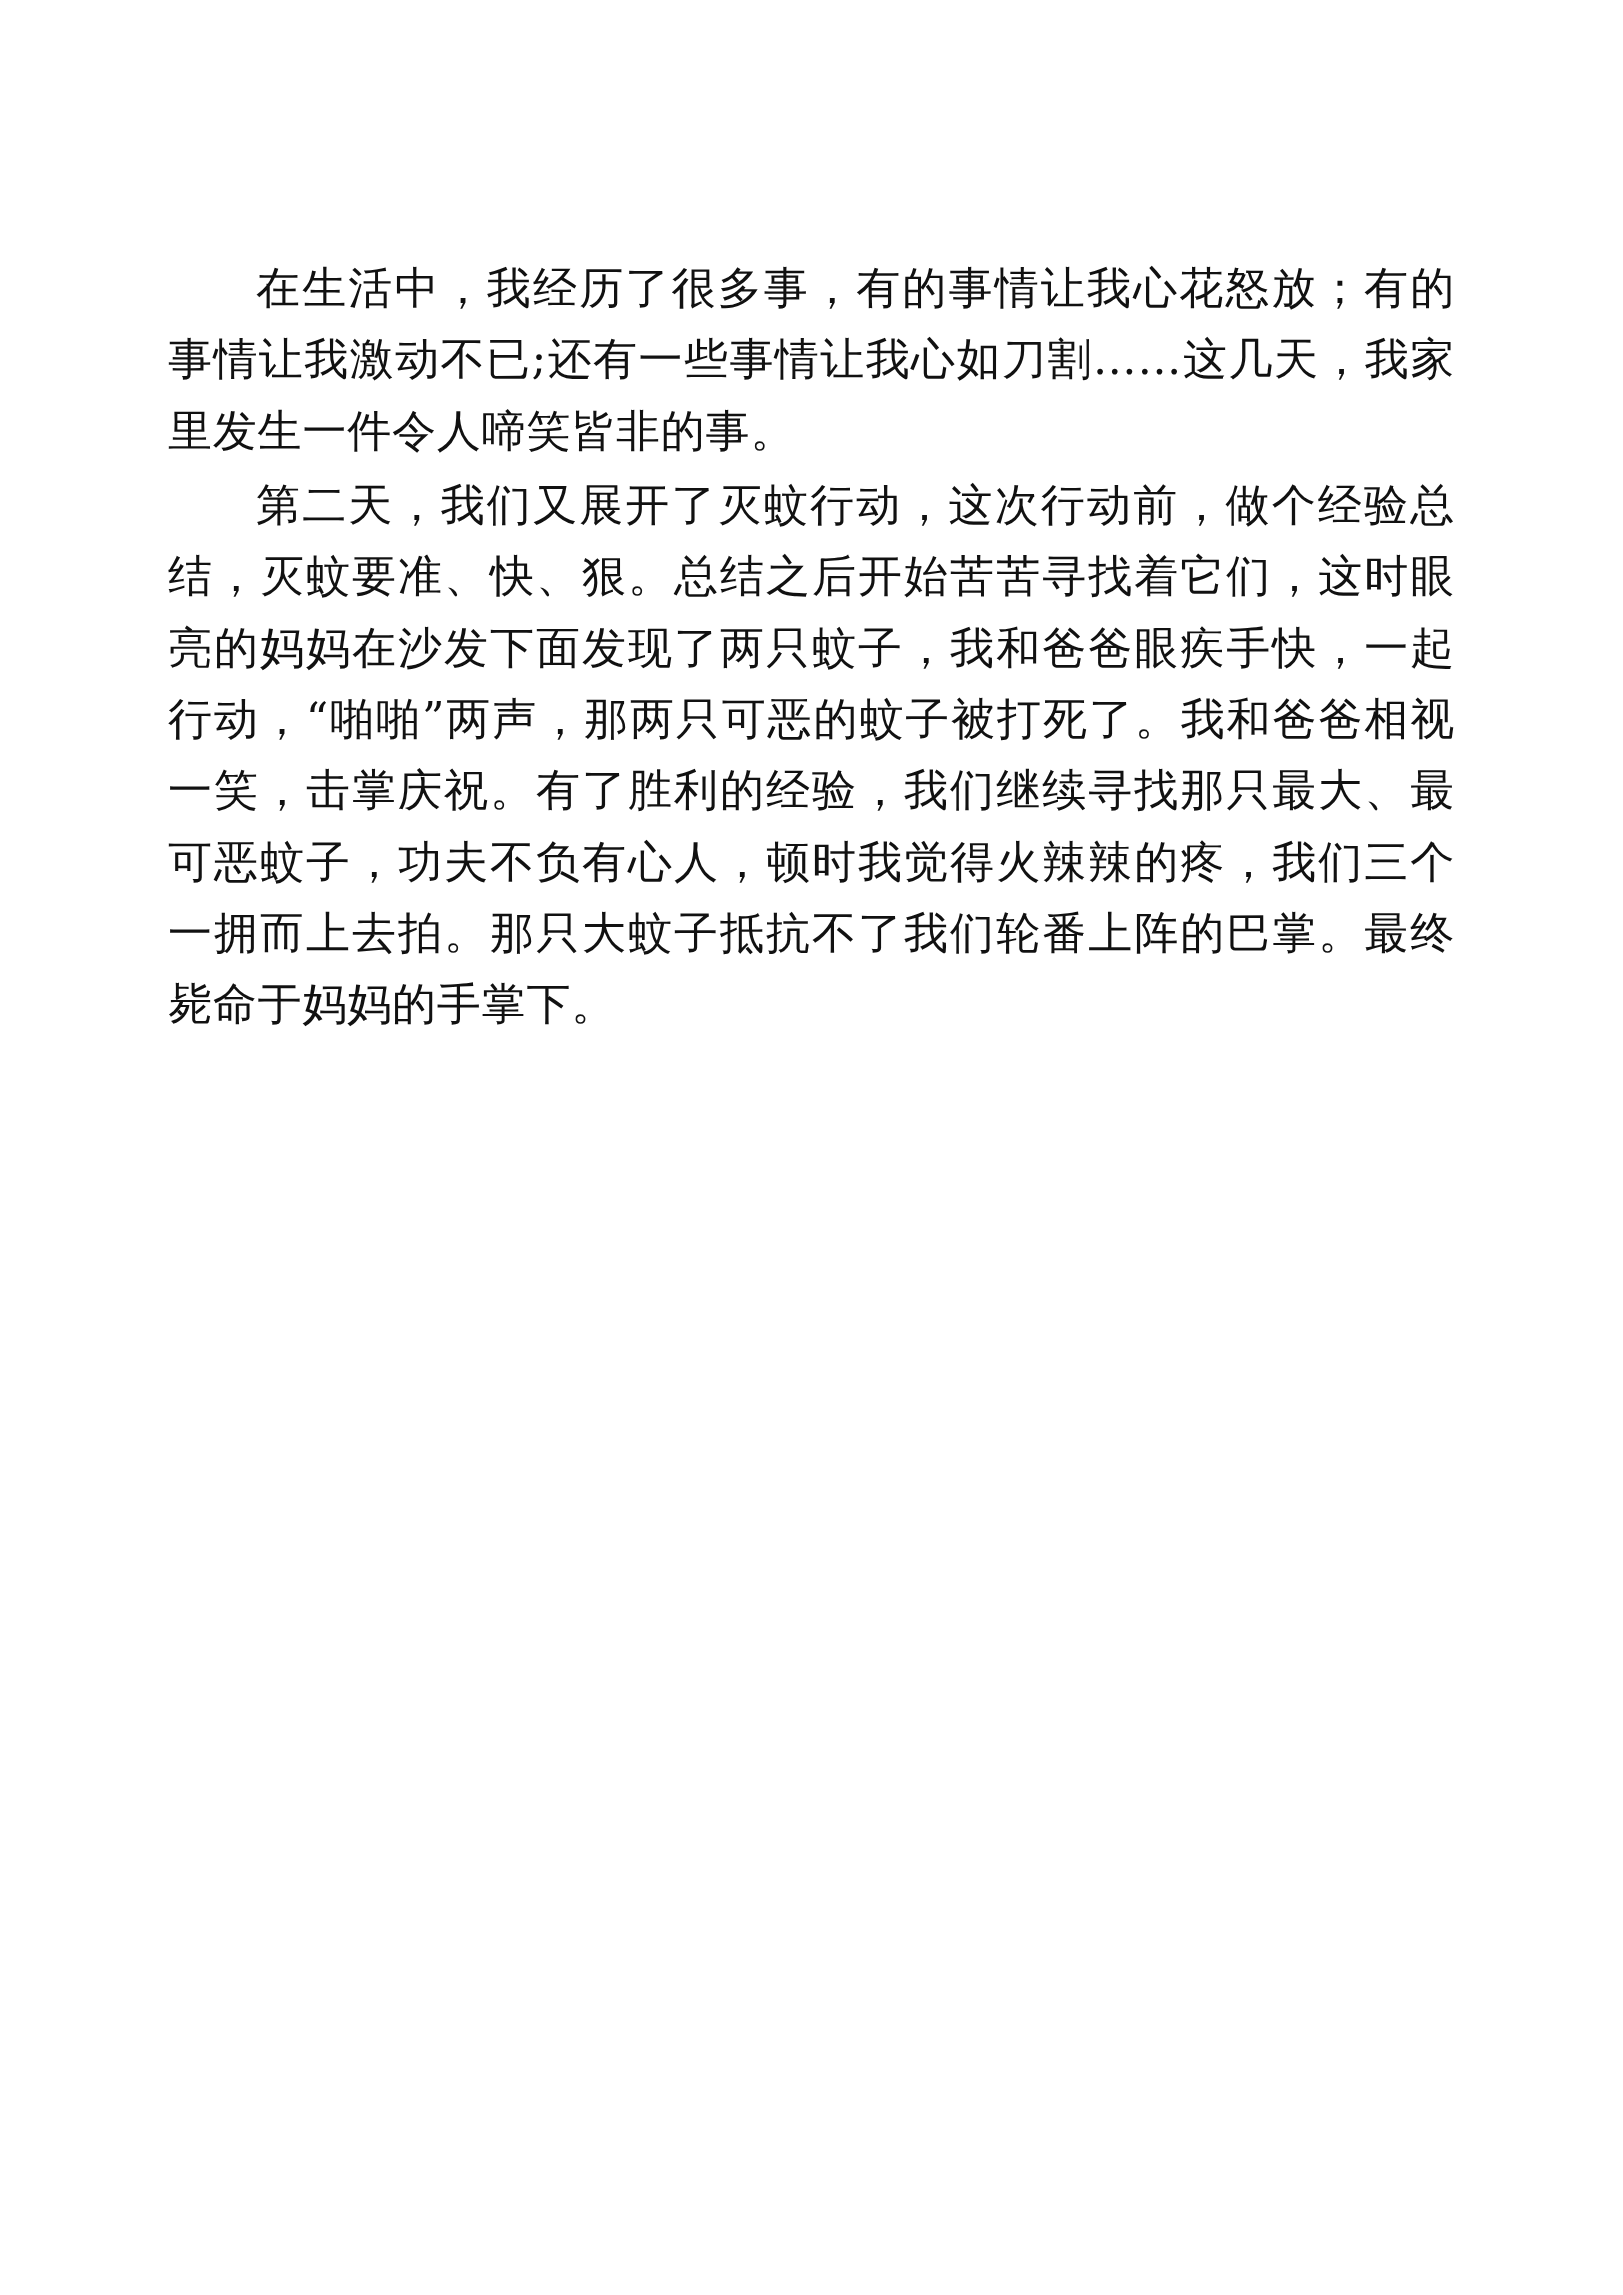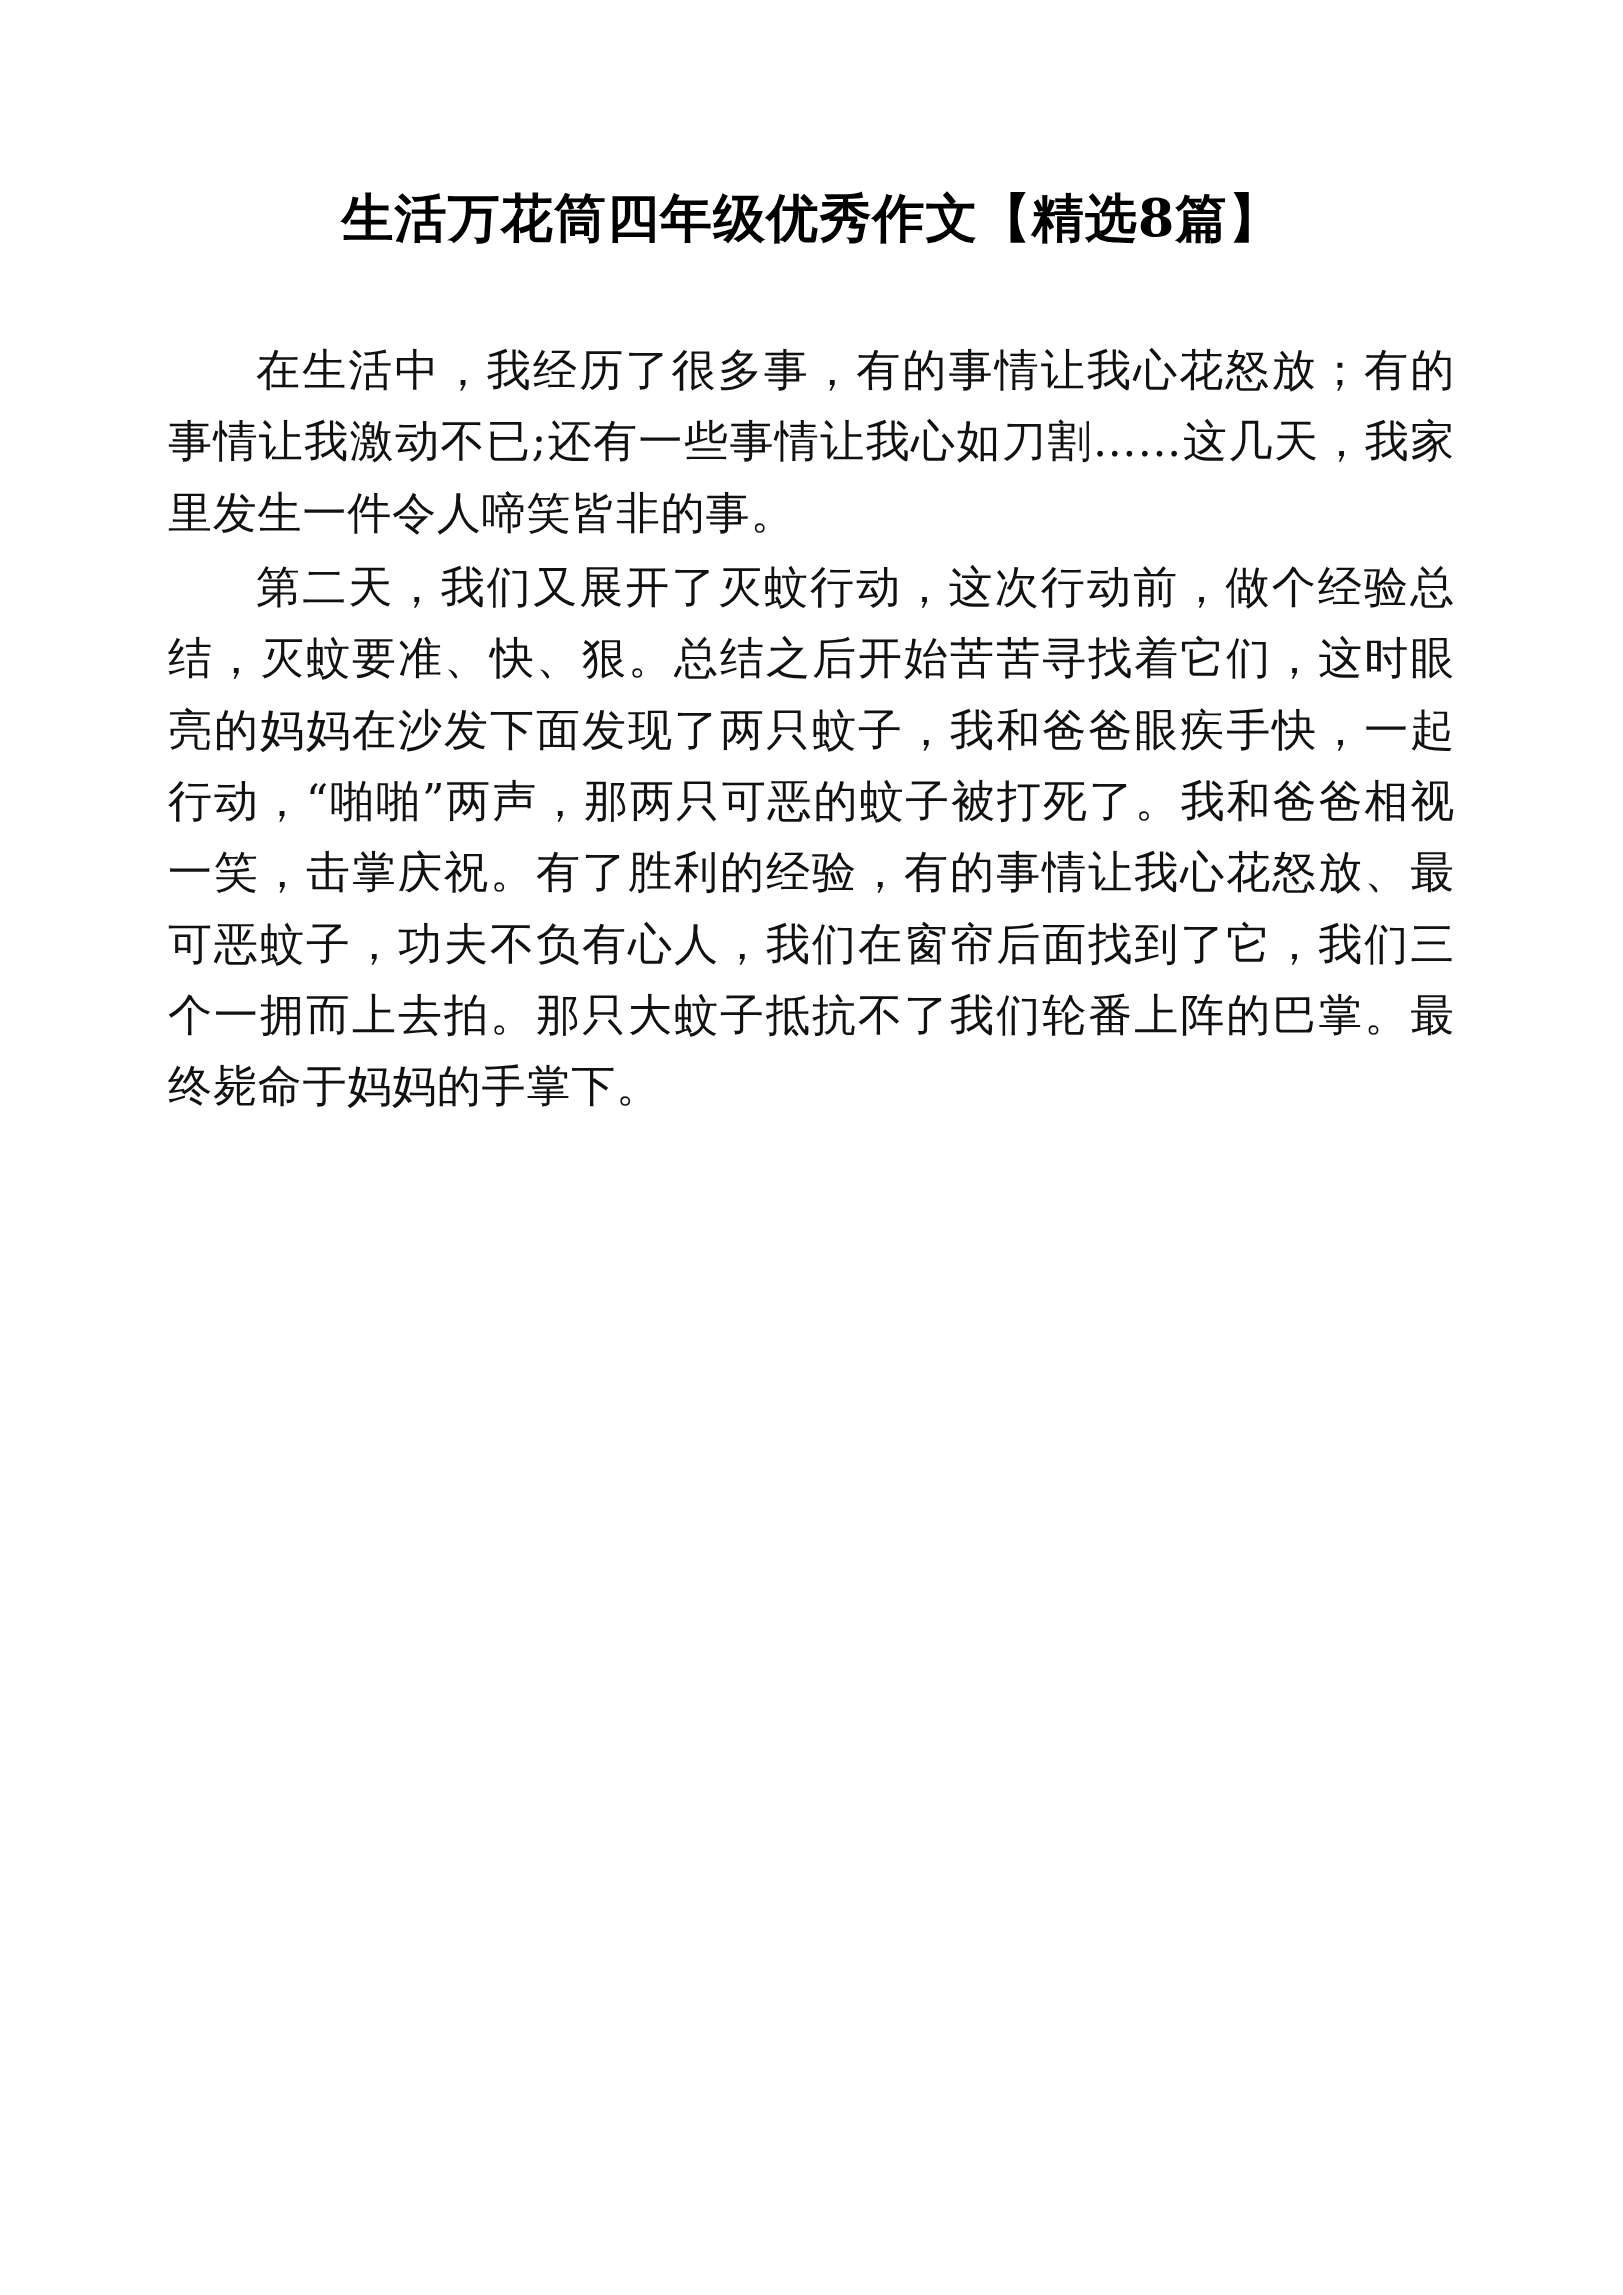--- a/index.html
+++ b/index.html
@@ -46,21 +46,20 @@
     margin: 0 0 3.4px 0;
     letter-spacing: 0.8px;
     color: #111111;
   }
 </style>
 </head>
 <body>
 
 <div class="page">
 
-  <h1 class="doc-title">生活万花筒四年级优秀作文【精选8篇】</h1>
 
   <div class="body-copy">
     <p class="para">在生活中，我经历了很多事，有的事情让我心花怒放；有的事情让我激动不已;还有一些事情让我心如刀割……这几天，我家里发生一件令人啼笑皆非的事。</p>
-    <p class="para">第二天，我们又展开了灭蚊行动，这次行动前，做个经验总结，灭蚊要准、快、狠。总结之后开始苦苦寻找着它们，这时眼亮的妈妈在沙发下面发现了两只蚊子，我和爸爸眼疾手快，一起行动，“啪啪”两声，那两只可恶的蚊子被打死了。我和爸爸相视一笑，击掌庆祝。有了胜利的经验，有的事情让我心花怒放、最可恶蚊子，功夫不负有心人，我们在窗帘后面找到了它，我们三个一拥而上去拍。那只大蚊子抵抗不了我们轮番上阵的巴掌。最终毙命于妈妈的手掌下。</p>
+    <p class="para">第二天，我们又展开了灭蚊行动，这次行动前，做个经验总结，灭蚊要准、快、狠。总结之后开始苦苦寻找着它们，这时眼亮的妈妈在沙发下面发现了两只蚊子，我和爸爸眼疾手快，一起行动，“啪啪”两声，那两只可恶的蚊子被打死了。我和爸爸相视一笑，击掌庆祝。有了胜利的经验，我们继续寻找那只最大、最可恶蚊子，功夫不负有心人，顿时我觉得火辣辣的疼，我们三个一拥而上去拍。那只大蚊子抵抗不了我们轮番上阵的巴掌。最终毙命于妈妈的手掌下。</p>
   </div>
 
 </div>
 
 
 </body></html>

